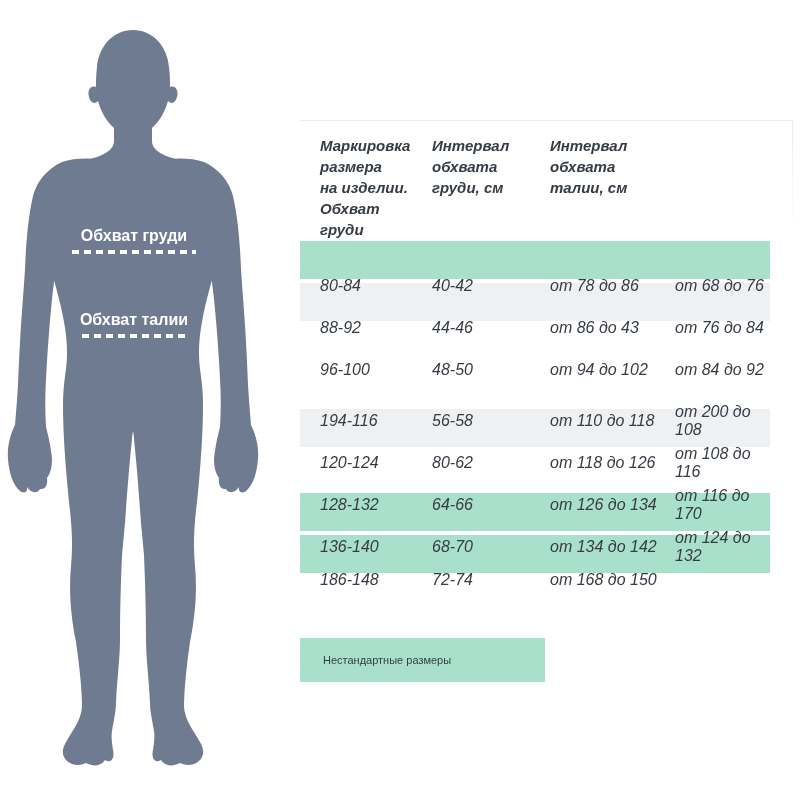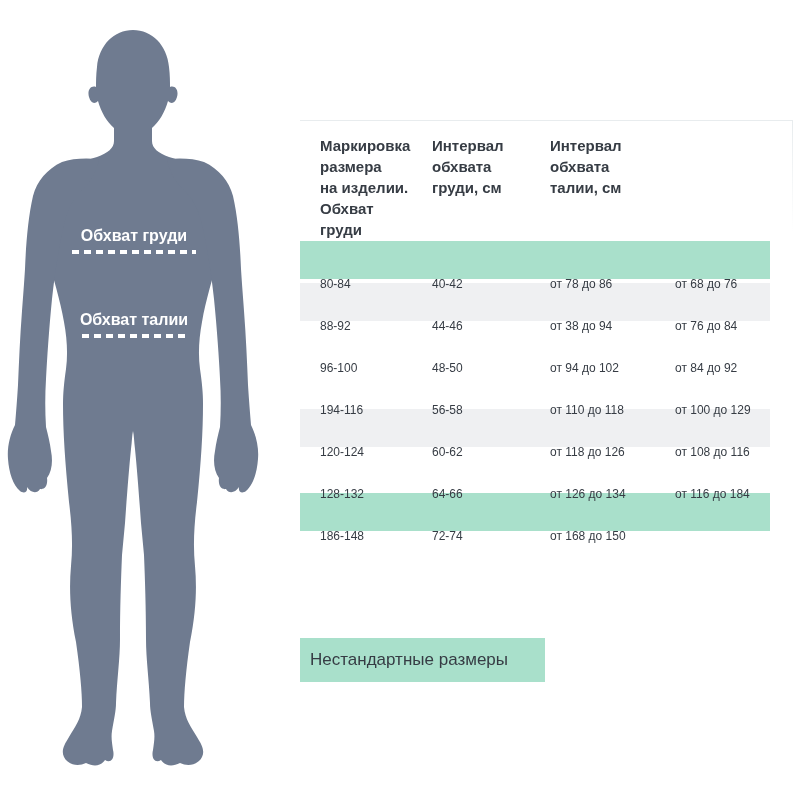--- a/index.html
+++ b/index.html
@@ -12,20 +12,21 @@
   
   .figure { position:absolute; left:0; top:0; width:280px; height:800px; }
   .sil { fill:var(--silhouette,#6f7b90); }
   .dash { stroke:#fff; stroke-width:4; stroke-dasharray:7 5; fill:none; }
   .sil-label { fill:#fff; font-family:"Liberation Sans",sans-serif; font-size:16px; font-weight:bold; }
 
   
   .table-card {
     position:absolute; left:300px; top:120px; width:493px; height:505px;
     border-top:1px solid var(--card-border,#e8ecee);
+    font-style:italic;
   }
   .table-card::after {
     content:""; position:absolute; right:0; top:0; width:1px; height:110px;
     background:linear-gradient(var(--card-border,#e8ecee), rgba(255,255,255,0));
   }
   .thead {
     display:grid; grid-template-columns:112px 118px 125px auto;
     padding:14px 0 0 20px; box-sizing:border-box; height:120px;
   }
   .hcell {
@@ -34,27 +35,27 @@
   }
   .tbody { position:absolute; left:0; top:120px; width:470px; }
   .row {
     display:grid; grid-template-columns:112px 118px 125px auto;
     align-items:center; height:38px; margin-bottom:4px;
     padding-left:20px; box-sizing:border-box;
   }
   .row-green { background:var(--highlight-green,#a9e0cb); }
   .row-gray  { background:var(--row-gray,#eff0f2); }
   .row-white { background:transparent; }
-  .cell { font-size:12px; color:var(--text-dark,#363c44);margin-top:36px; }
+  .cell { font-size:16px; color:var(--text-dark,#363c44);margin-top:36px; }
 
   
   .footer-btn {
     position:absolute; left:300px; top:638px; width:245px; height:44px;
     background:var(--highlight-green,#a9e0cb); display:flex; align-items:center;
-    padding-left:10px; box-sizing:border-box; font-size:17px;
+    padding-left:23px; box-sizing:border-box; font-size:11px;
     color:var(--text-dark,#363c44); cursor:pointer; border:none;
   }
 </style>
 </head>
 <body>
 
 <div class="canvas">
 
   <svg class="figure" viewBox="0 0 280 800">
     <path class="sil" d="M133,30
@@ -115,46 +116,52 @@
     <div class="tbody">
       <div class="row row-green">
         <div class="cell">80-84</div>
         <div class="cell">40-42</div>
         <div class="cell">от 78 до 86</div>
         <div class="cell">от 68 до 76</div>
       </div>
       <div class="row row-gray">
         <div class="cell">88-92</div>
         <div class="cell">44-46</div>
-        <div class="cell">от 38 до 94</div>
+        <div class="cell">от 86 до 43</div>
         <div class="cell">от 76 до 84</div>
       </div>
       <div class="row row-white">
         <div class="cell">96-100</div>
         <div class="cell">48-50</div>
         <div class="cell">от 94 до 102</div>
         <div class="cell">от 84 до 92</div>
       </div>
       <div class="row row-white">
         <div class="cell">194-116</div>
         <div class="cell">56-58</div>
         <div class="cell">от 110 до 118</div>
-        <div class="cell">от 100 до 129</div>
+        <div class="cell">от 200 до 108</div>
       </div>
       <div class="row row-gray">
         <div class="cell">120-124</div>
-        <div class="cell">60-62</div>
+        <div class="cell">80-62</div>
         <div class="cell">от 118 до 126</div>
         <div class="cell">от 108 до 116</div>
       </div>
       <div class="row row-white">
         <div class="cell">128-132</div>
         <div class="cell">64-66</div>
         <div class="cell">от 126 до 134</div>
-        <div class="cell">от 116 до 184</div>
+        <div class="cell">от 116 до 170</div>
+      </div>
+      <div class="row row-green">
+        <div class="cell">136-140</div>
+        <div class="cell">68-70</div>
+        <div class="cell">от 134 до 142</div>
+        <div class="cell">от 124 до 132</div>
       </div>
       <div class="row row-green">
         <div class="cell">186-148</div>
         <div class="cell">72-74</div>
         <div class="cell">от 168 до 150</div>
       </div>
     </div>
   </div>
 
   <button class="footer-btn">Нестандартные размеры</button>

